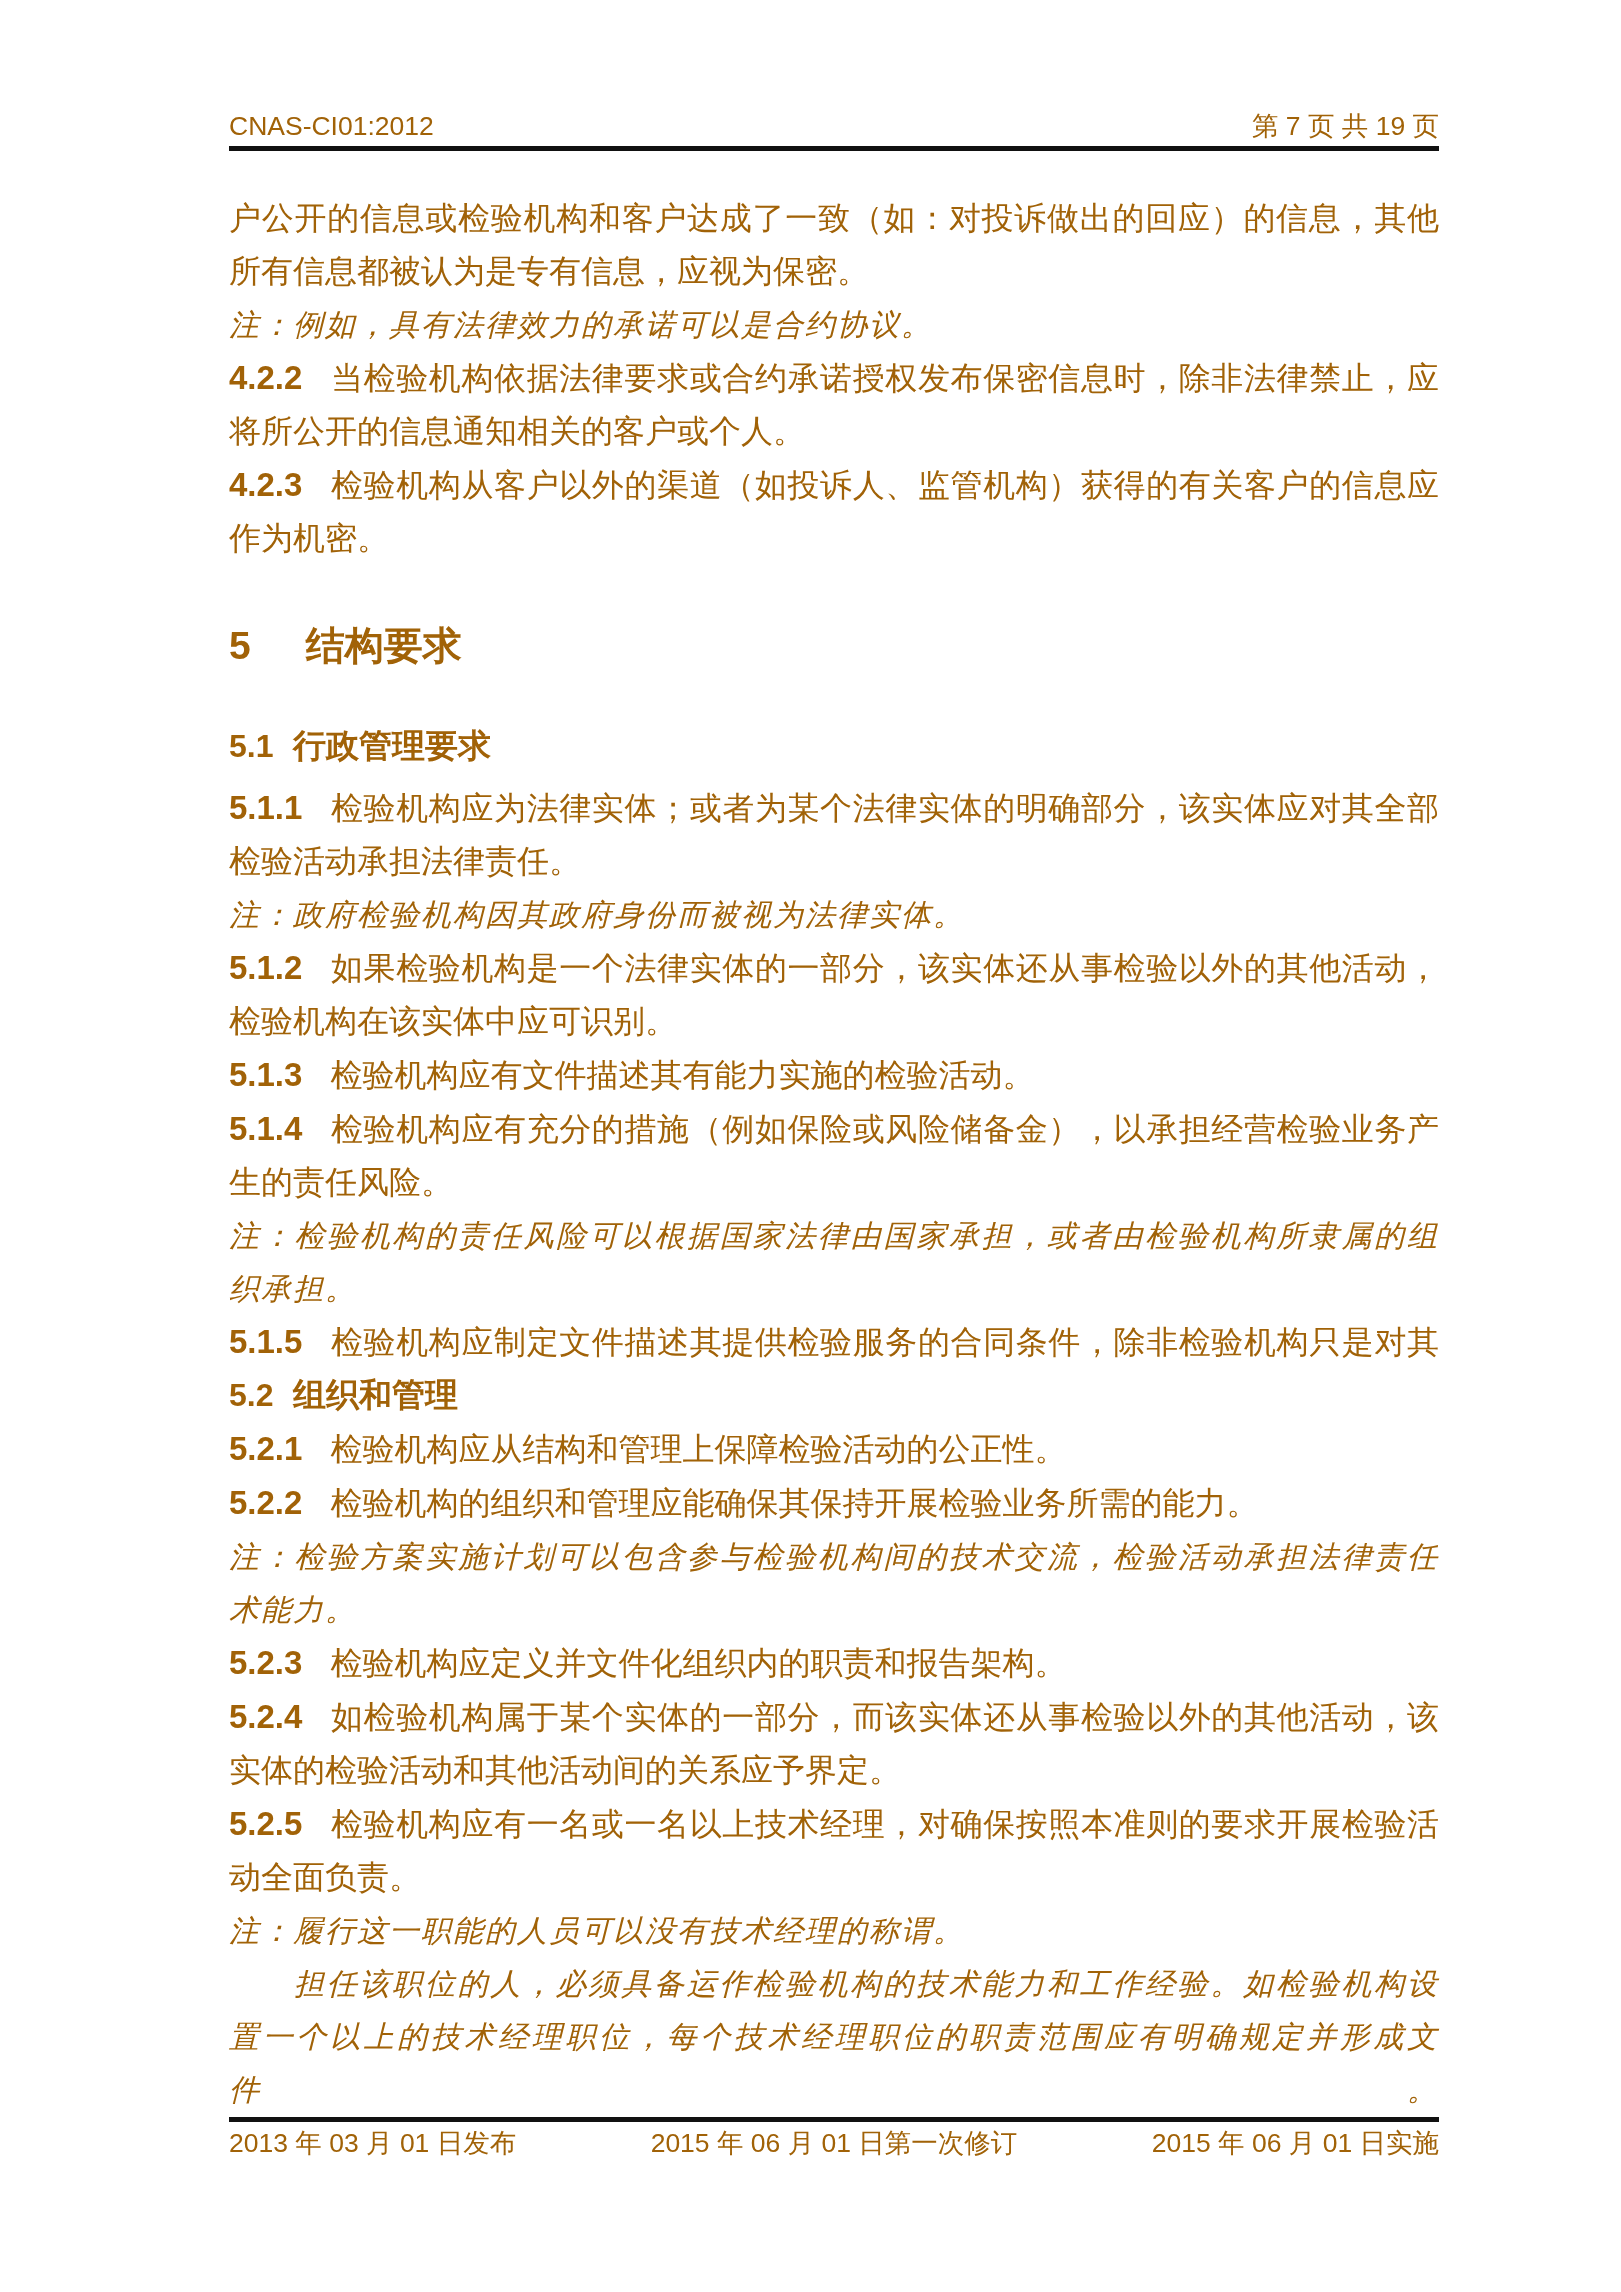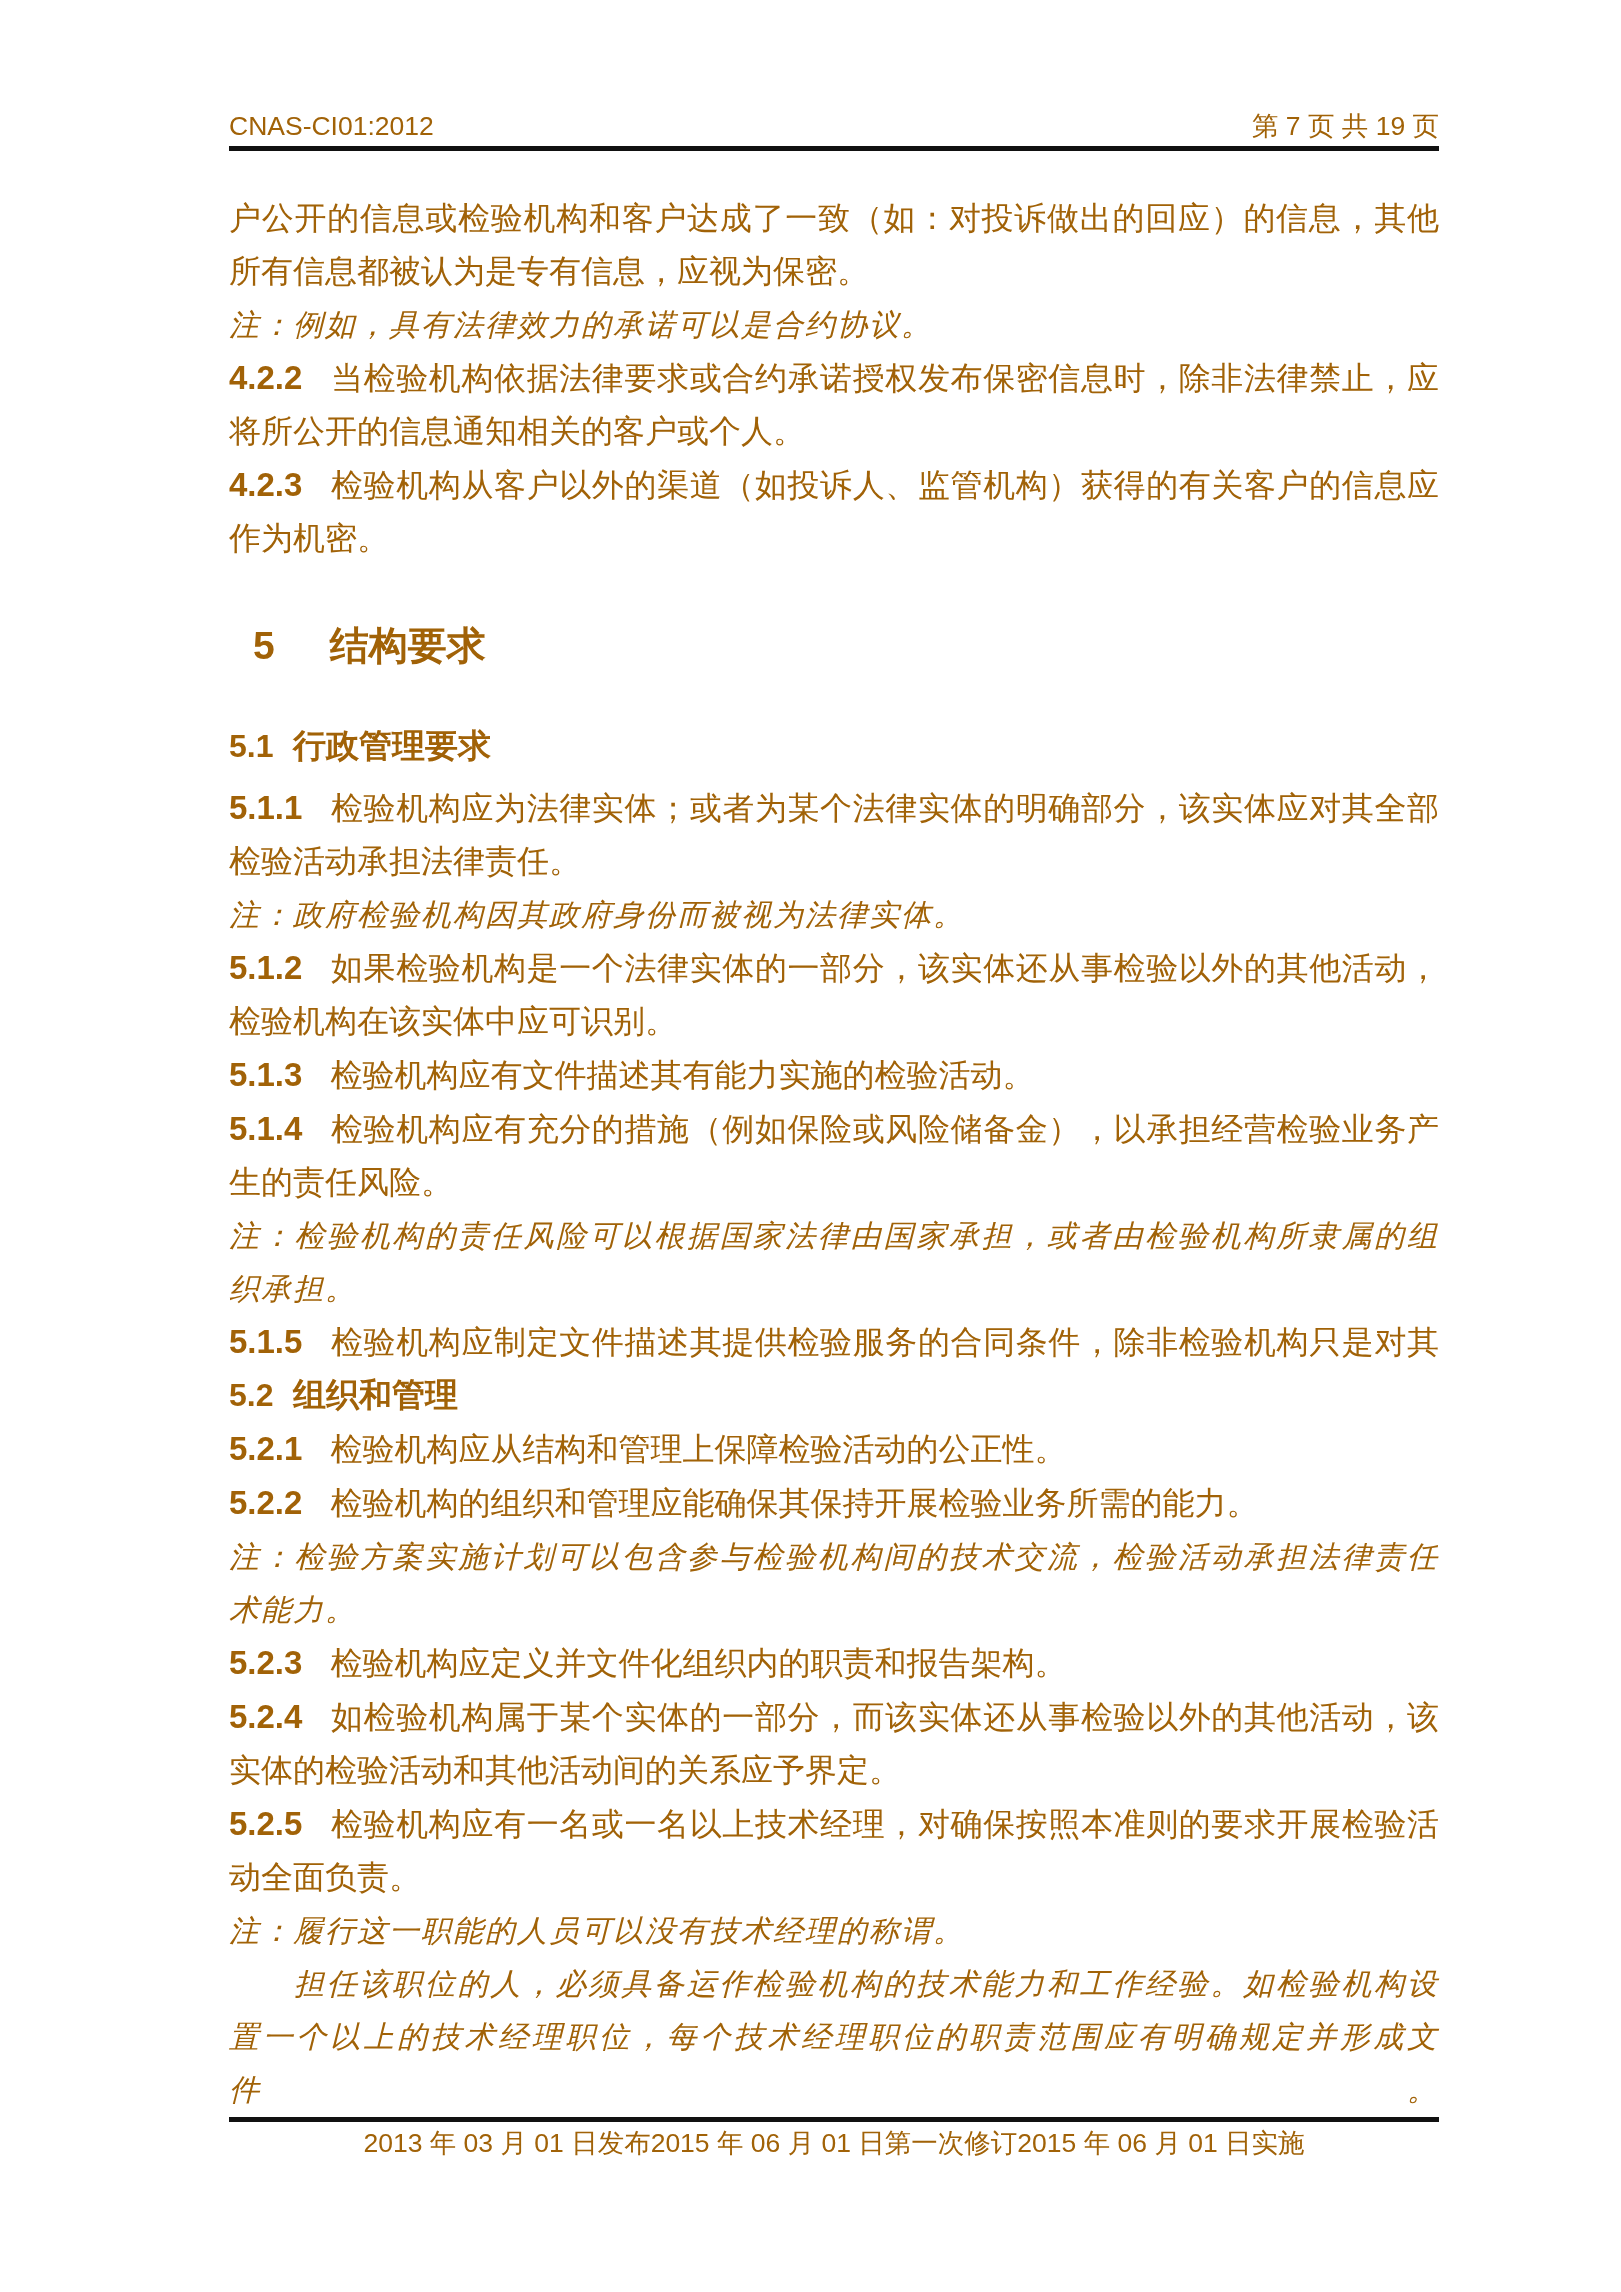--- a/index.html
+++ b/index.html
@@ -66,21 +66,20 @@
     font-family: "Liberation Sans", "DejaVu Sans", sans-serif;
     font-weight: bold;
     font-size: 33px;
     margin-right: 28px;
   }
   .line.h1 {
     margin-top: 51px;
     font-size: 39px;
     line-height: 59px;
     font-weight: bold;
-    margin-left: 24px;
   }
   .line.h1 .clause-num {
     font-size: 39px;
     margin-right: 55px;
   }
   .line.h2 {
     margin-top: 45px;
     margin-bottom: 7.8px;
     font-size: 33px;
     font-weight: bold;
@@ -102,21 +101,21 @@
     top: 2117px;
     height: 4.9px;
     background: #111111;
   }
   .page-footer {
     position: absolute;
     left: 229px;
     right: 182px;
     top: 2127px;
     display: flex;
-    justify-content: center;
+    justify-content: space-between;
     align-items: baseline;
     font-family: "Liberation Sans", "DejaVu Sans", sans-serif;
     font-size: 26.5px;
     line-height: 33px;
   }
 </style>
 </head>
 <body>
 
 <div class="page">

